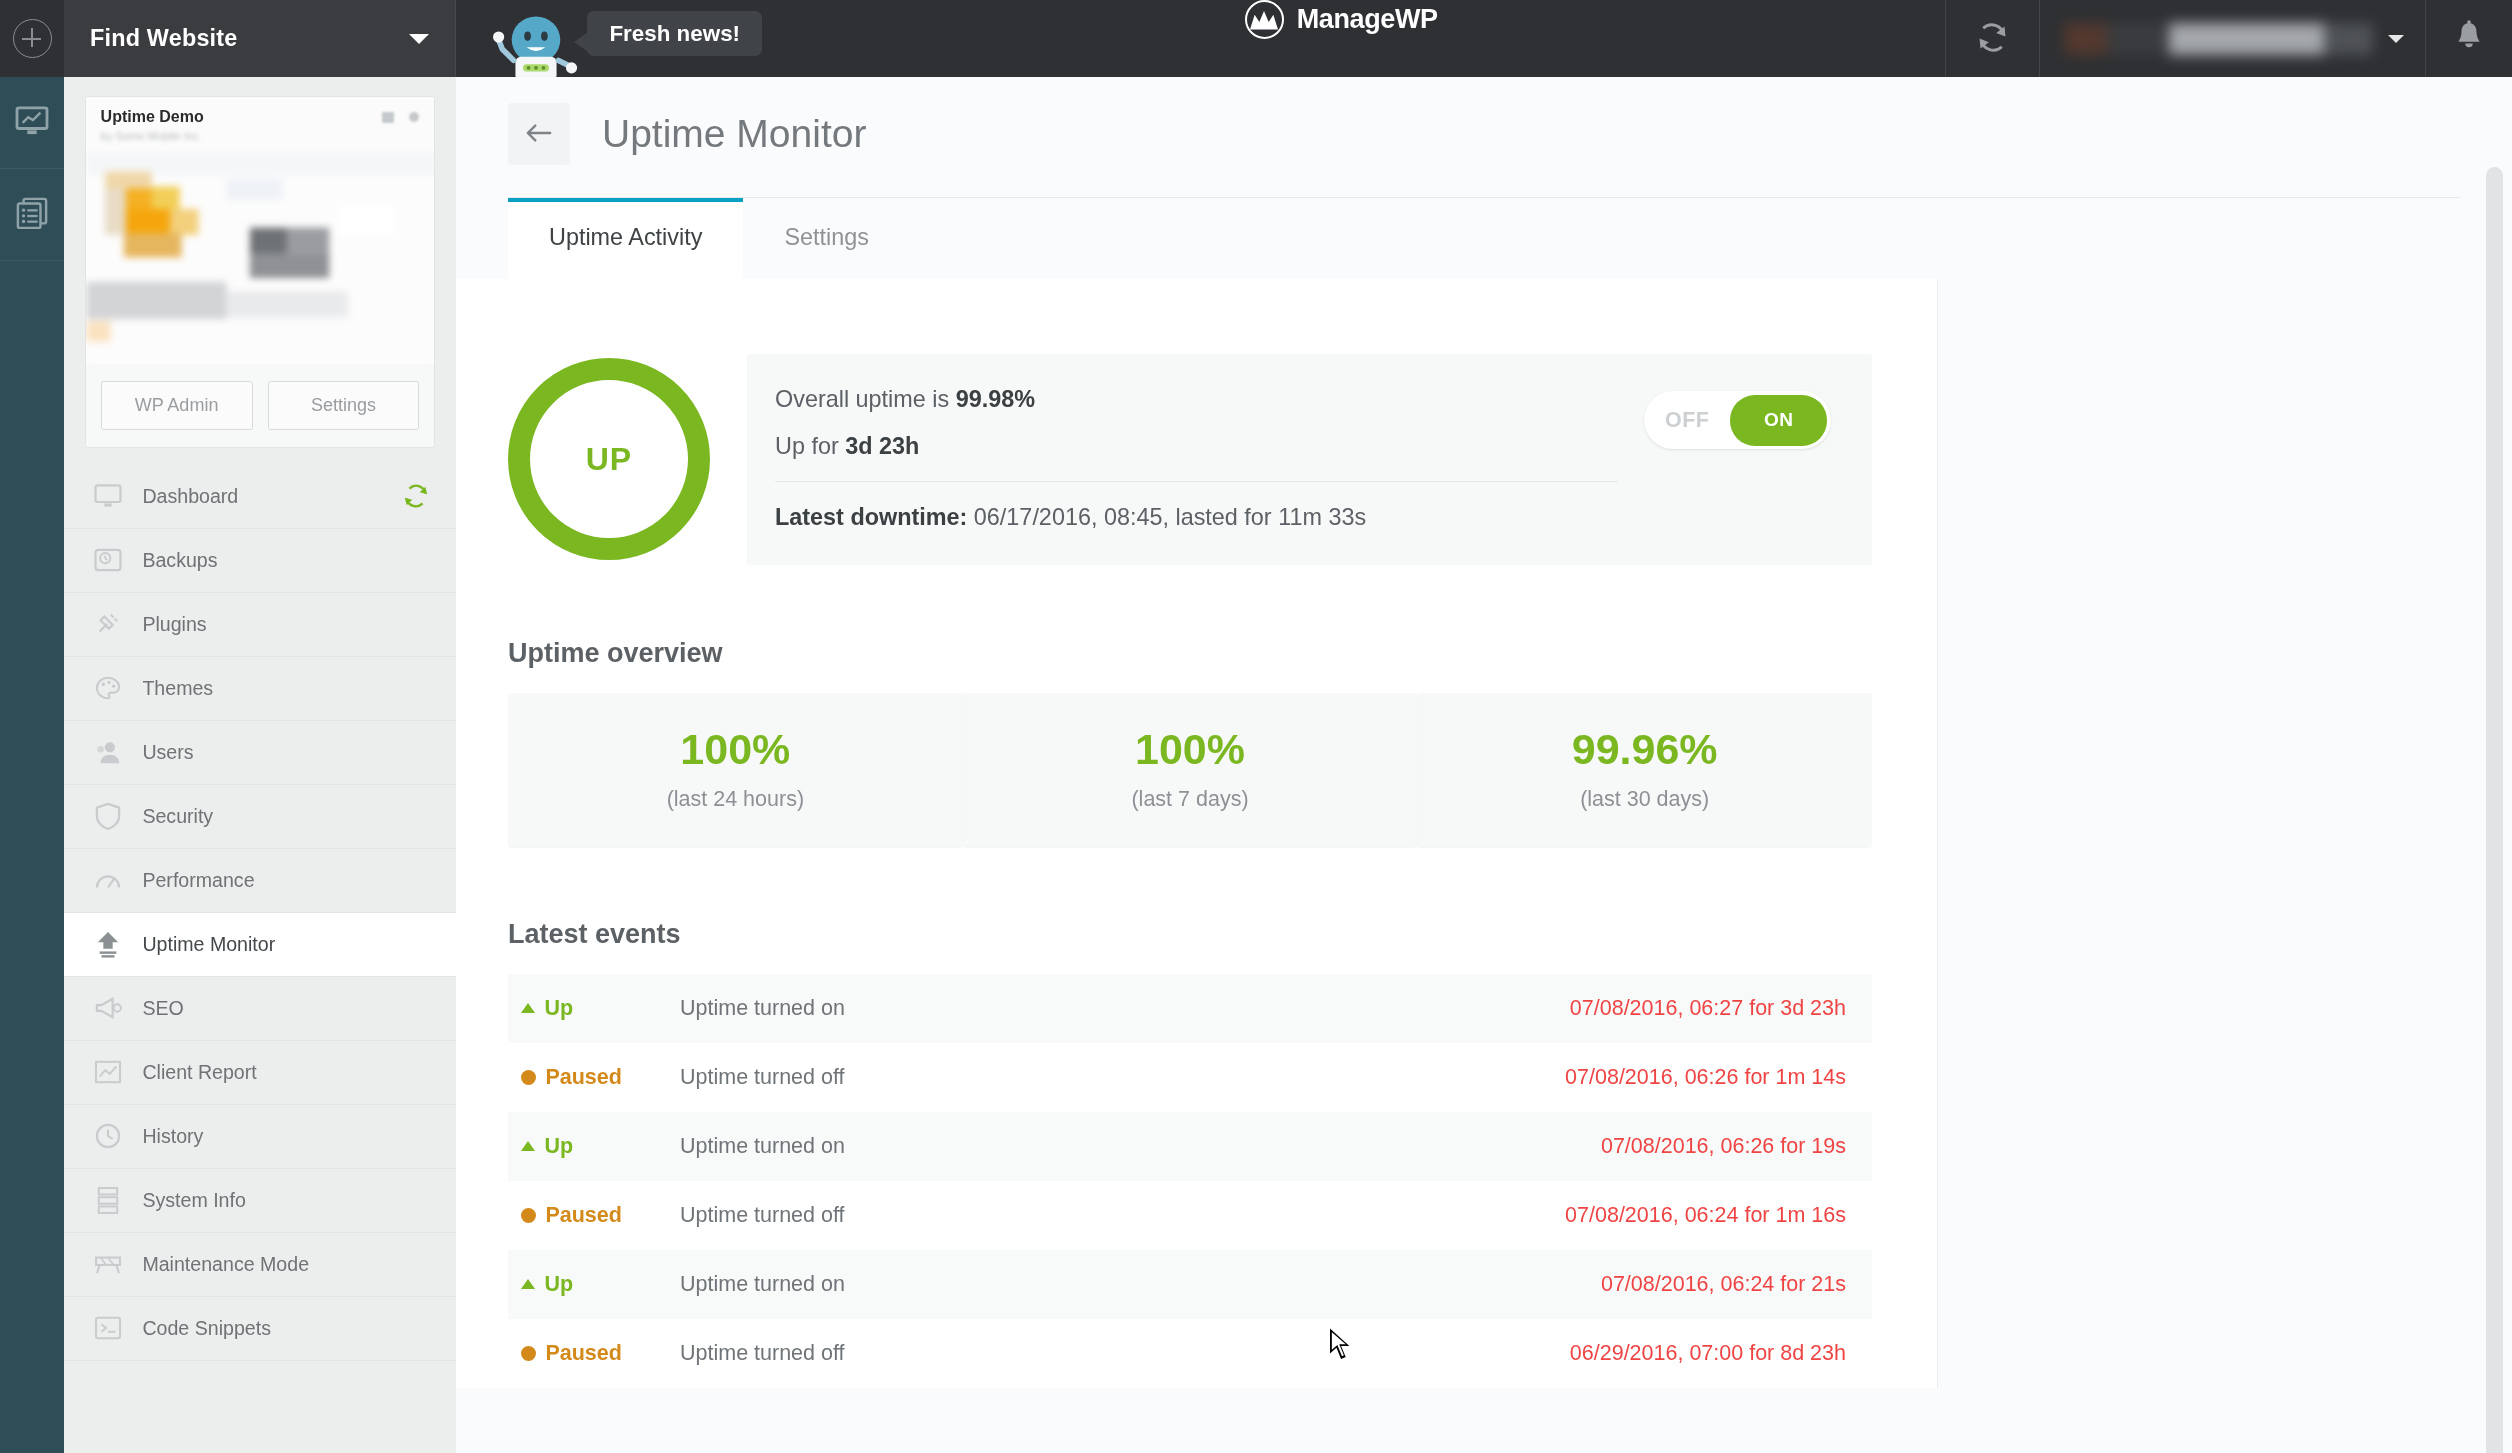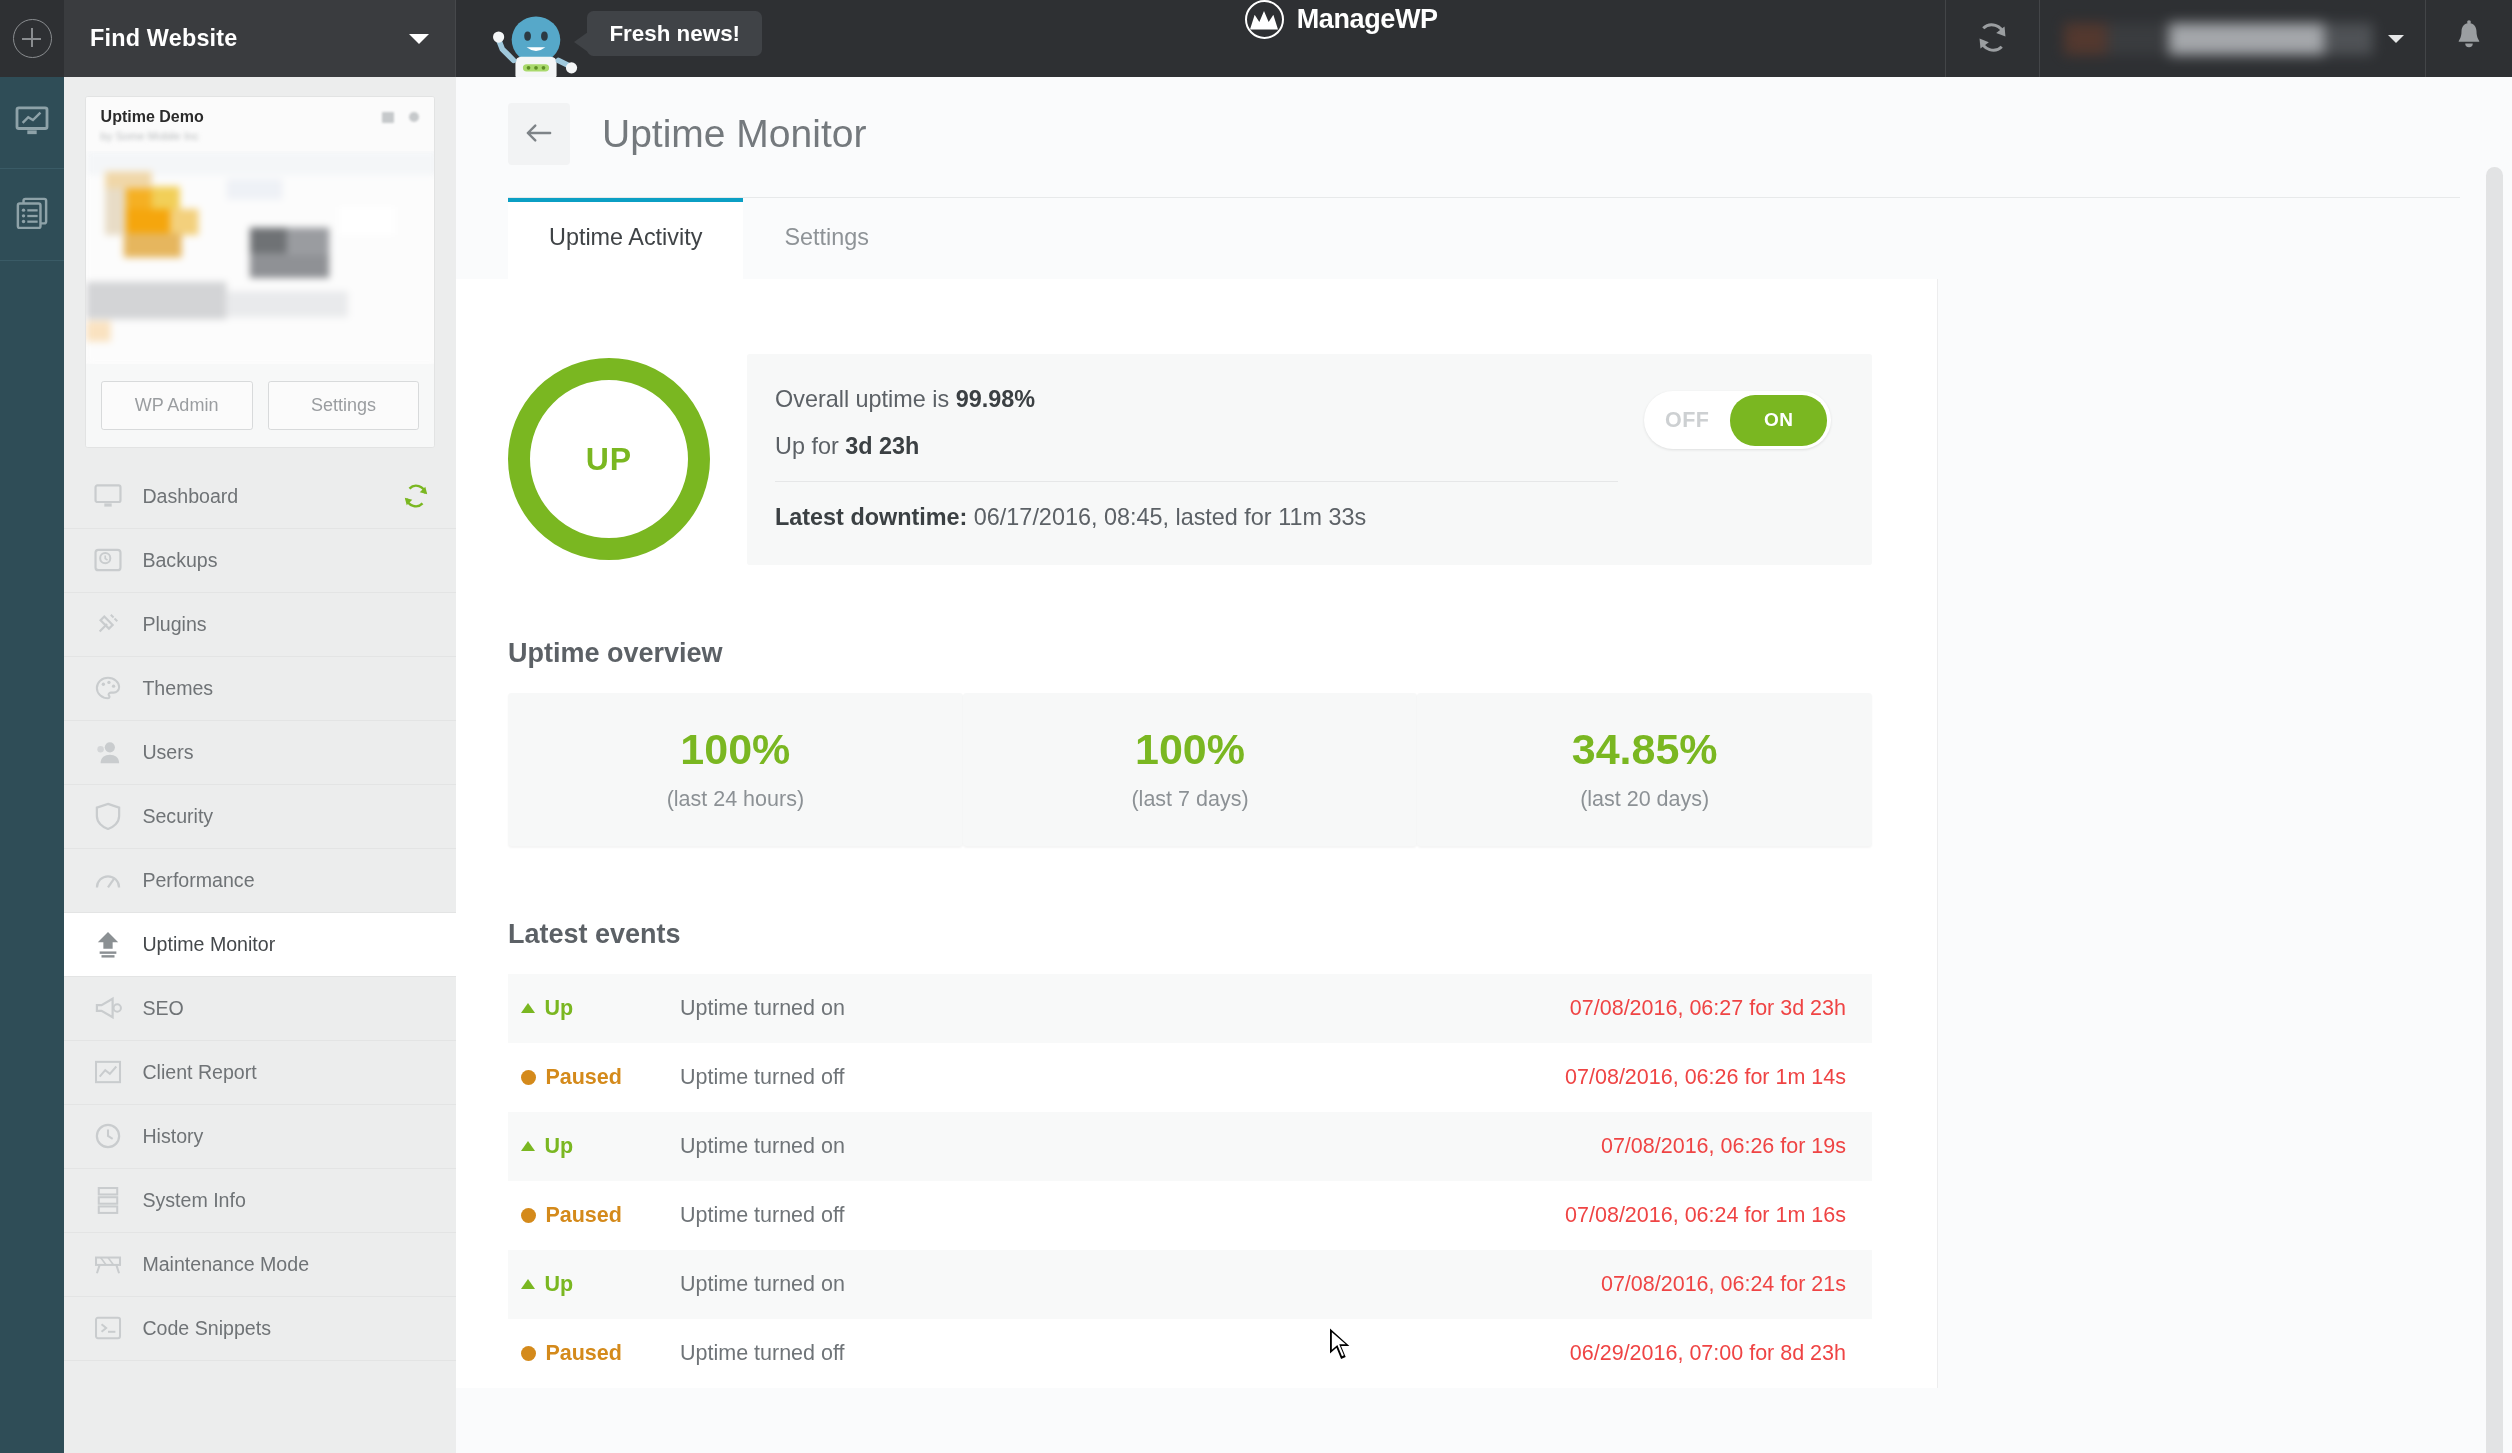--- a/index.html
+++ b/index.html
@@ -677,22 +677,22 @@
       <div class="ov-row">
         <div class="ov-box">
           <div class="ov-val">100%</div>
           <div class="ov-sub">(last 24 hours)</div>
         </div>
         <div class="ov-box">
           <div class="ov-val">100%</div>
           <div class="ov-sub">(last 7 days)</div>
         </div>
         <div class="ov-box">
-          <div class="ov-val">34.85%</div>
-          <div class="ov-sub">(last 20 days)</div>
+          <div class="ov-val">99.96%</div>
+          <div class="ov-sub">(last 30 days)</div>
         </div>
       </div>
 
       <div class="sec-title">Latest events</div>
       <div class="events">
         <div class="ev-row alt">
           <span class="ev-status up">
             <span class="tri"></span>
             <span class="txt">Up</span>
           </span>

